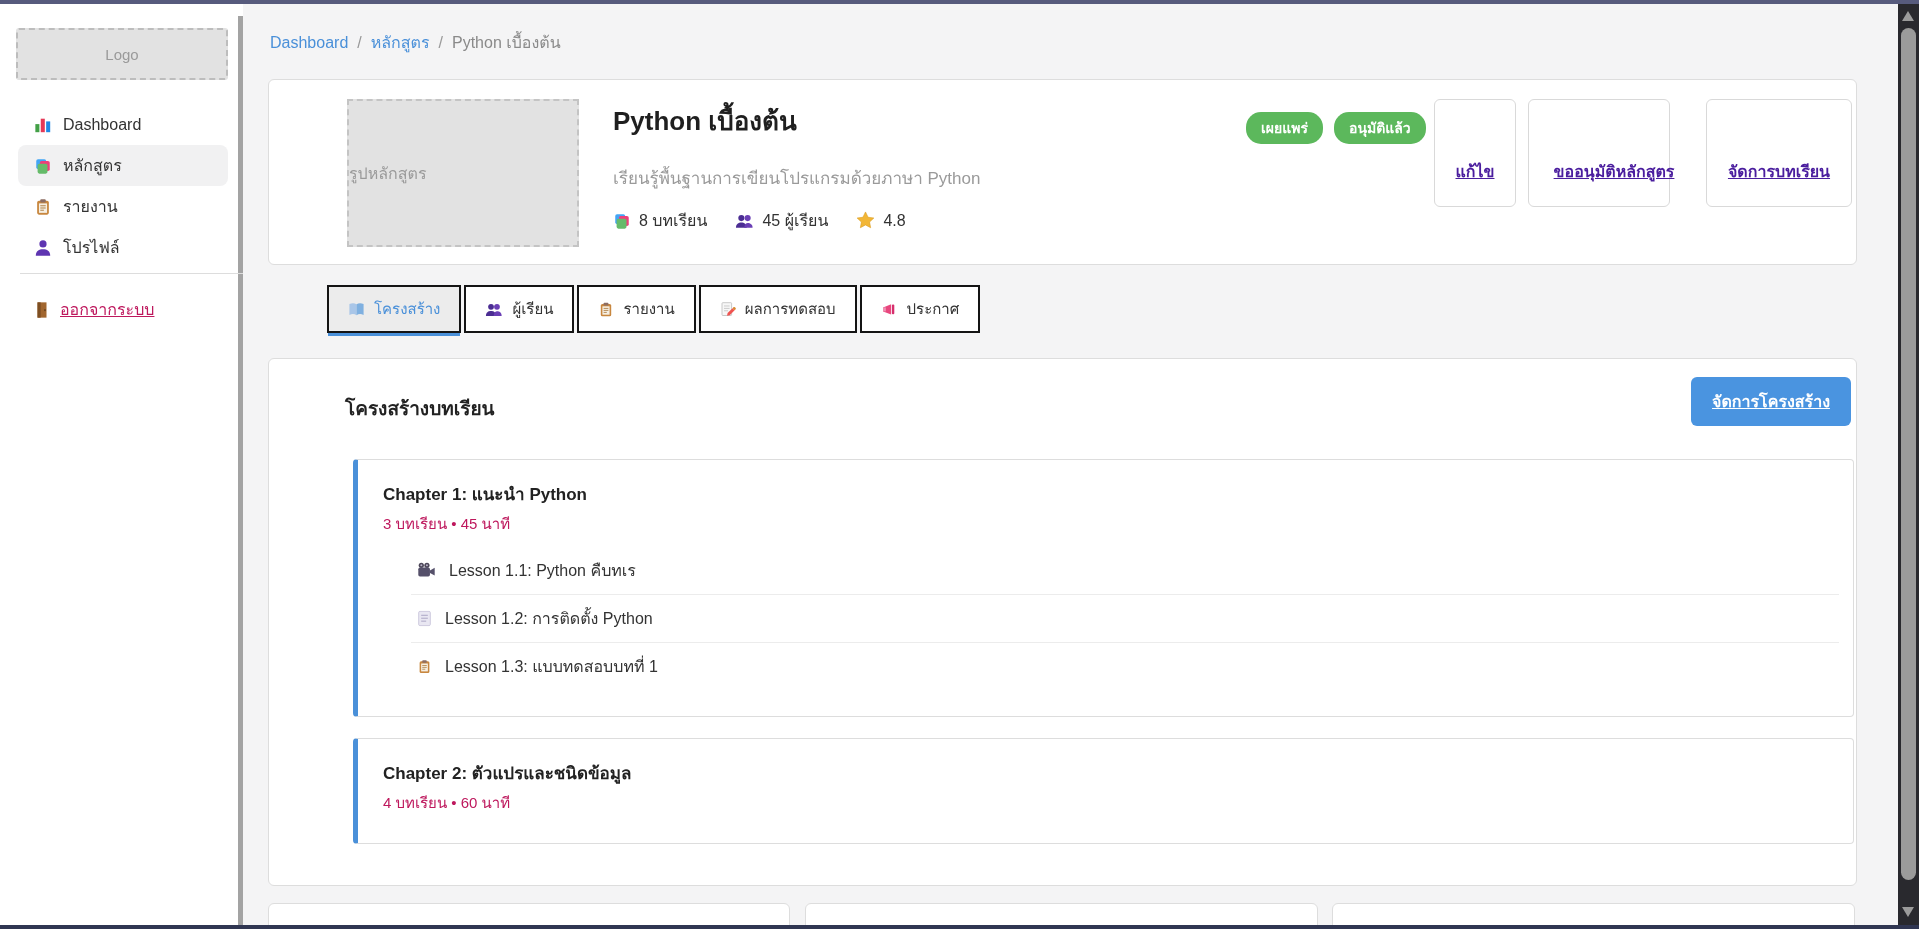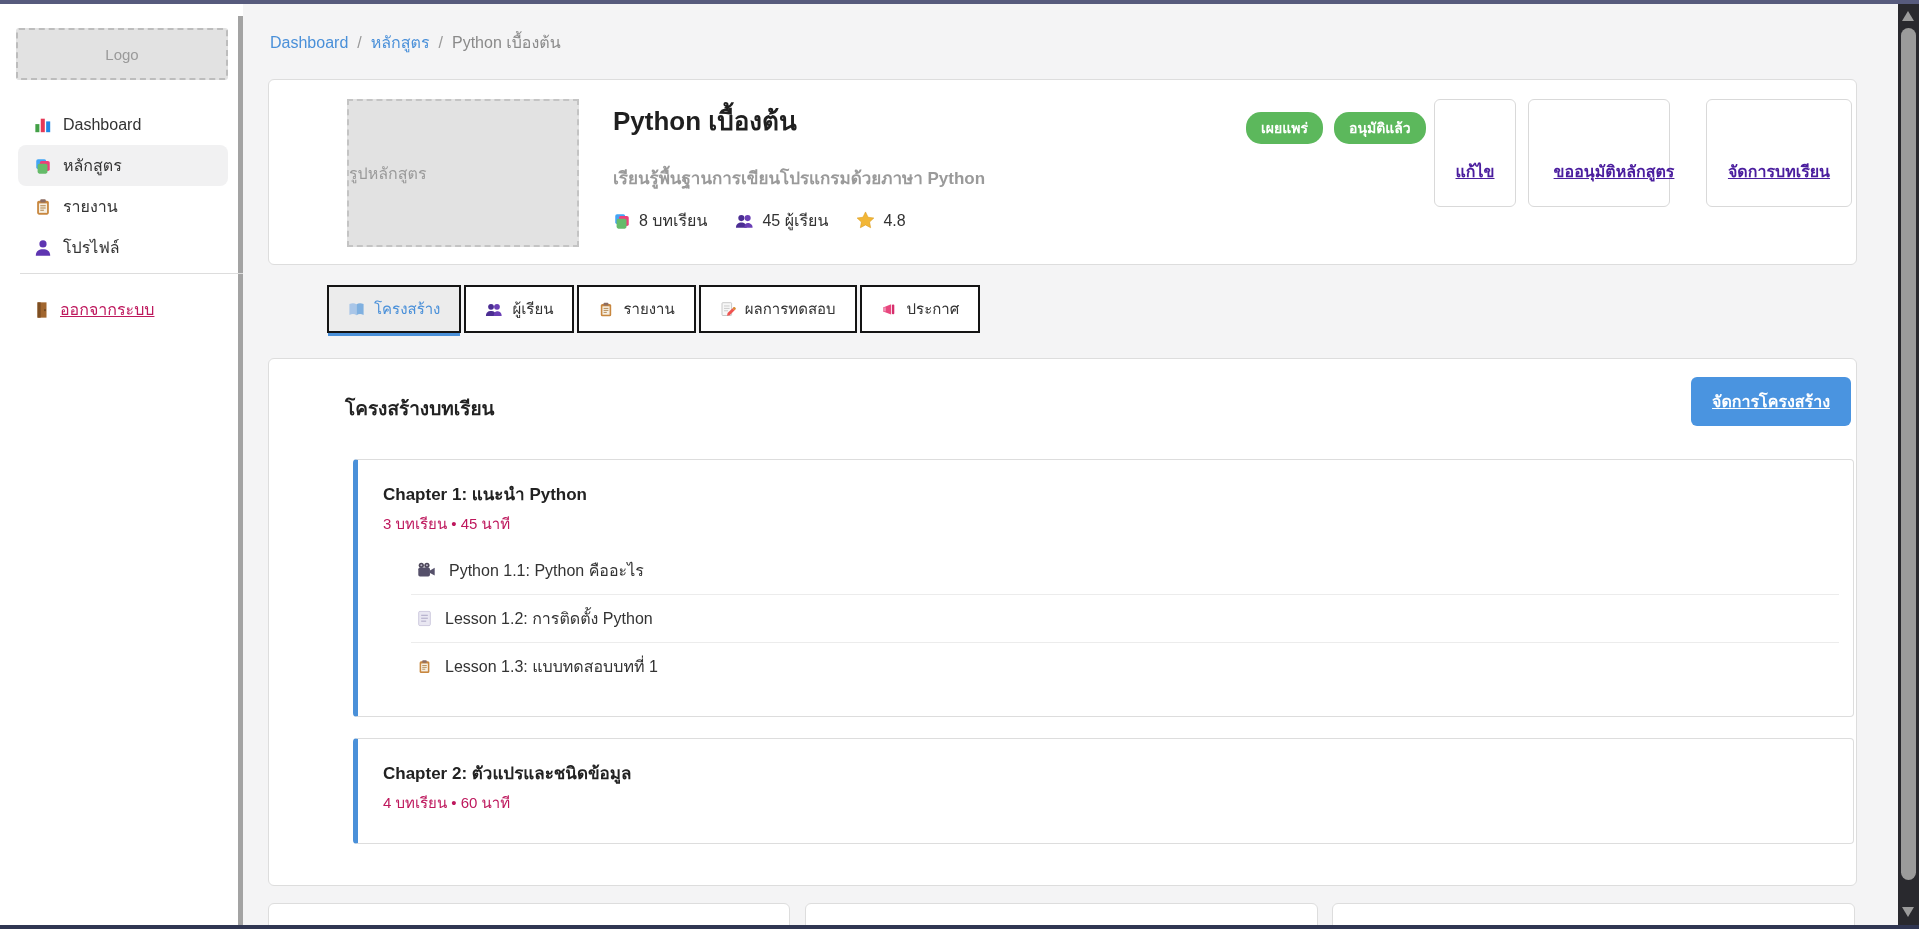--- a/index.html
+++ b/index.html
@@ -39,21 +39,21 @@
   .breadcrumb .bc-link { color:#4a90d9; cursor:pointer; }
   .breadcrumb .bc-sep  { color:#999; }
 
   
   .course-card { position:absolute; left:25px; top:75px; width:1589px; height:186px; background:#fff;
                  border:1px solid #ddd; border-radius:6px; }
   .img-ph { position:absolute; left:78px; top:19px; width:232px; height:148px; background:#e2e2e2;
             border:2px dashed #c4c4c4; display:flex; align-items:center; justify-content:flex-start;
             color:#9a9a9a; font-size:16px; }
   .course-title { position:absolute; left:344px; top:20px; font-size:26px; font-weight:bold; color:#1f1f1f; }
-  .course-desc  { position:absolute; left:344px; top:84px; font-size:17px; color:#9a9a9a;font-weight:bold; }
+  .course-desc  { position:absolute; left:344px; top:84px; font-size:17px; color:#9a9a9a; }
   .course-stats { position:absolute; left:344px; top:128px; display:flex; gap:28px; align-items:center;
                   font-size:16px; color:#333; }
   .stat { display:flex; align-items:center; gap:8px; }
   .badges { position:absolute; left:977px; top:32px; display:flex; gap:11px; }
   .badge { background:#5cb85c; color:#fff; font-size:14px; font-weight:bold; padding:5px 15px;
            border-radius:15px; white-space:nowrap; }
   .action-box { position:absolute; top:19px; height:108px; background:#fff; border:1px solid #d9d9d9;
                 border-radius:6px; display:flex; align-items:flex-end; justify-content:center;
                 padding-bottom:22px; cursor:pointer; }
   .action-box span { color:#4a1d9e; font-size:16px; font-weight:600; text-decoration:underline; white-space:nowrap; }
@@ -301,21 +301,21 @@
             <span class="icon">
               <svg width="19" height="16" viewBox="0 0 22 18">
                   <circle cx="5" cy="3.6" r="3" fill="#4c4658"></circle>
                   <circle cx="11.5" cy="3.6" r="3" fill="#4c4658"></circle>
                   <rect x="1.5" y="6" width="13.5" height="10.5" rx="2" fill="#55506a"></rect>
                   <path d="M15 9.5l5.5-3v9l-5.5-3z" fill="#55506a"></path>
                   <circle cx="5" cy="3.6" r="1.2" fill="#b9b4c9"></circle>
                   <circle cx="11.5" cy="3.6" r="1.2" fill="#b9b4c9"></circle>
                 </svg>
             </span>
-            <span>Python 1.1: Python คืออะไร</span>
+            <span>Lesson 1.1: Python คืบทเร</span>
           </div>
           <div class="lesson-row">
             <span class="icon">
               <svg width="15" height="17" viewBox="0 0 18 20">
                   <rect x="2" y="1.5" width="14" height="17" rx="1.5" fill="#e9e7f2" stroke="#c7c3da" stroke-width="1"></rect>
                   <rect x="5" y="5.5" width="8" height="1.4" fill="#b5b0cc"></rect>
                   <rect x="5" y="9" width="8" height="1.4" fill="#b5b0cc"></rect>
                   <rect x="5" y="12.5" width="6" height="1.4" fill="#b5b0cc"></rect>
                 </svg>
             </span>

